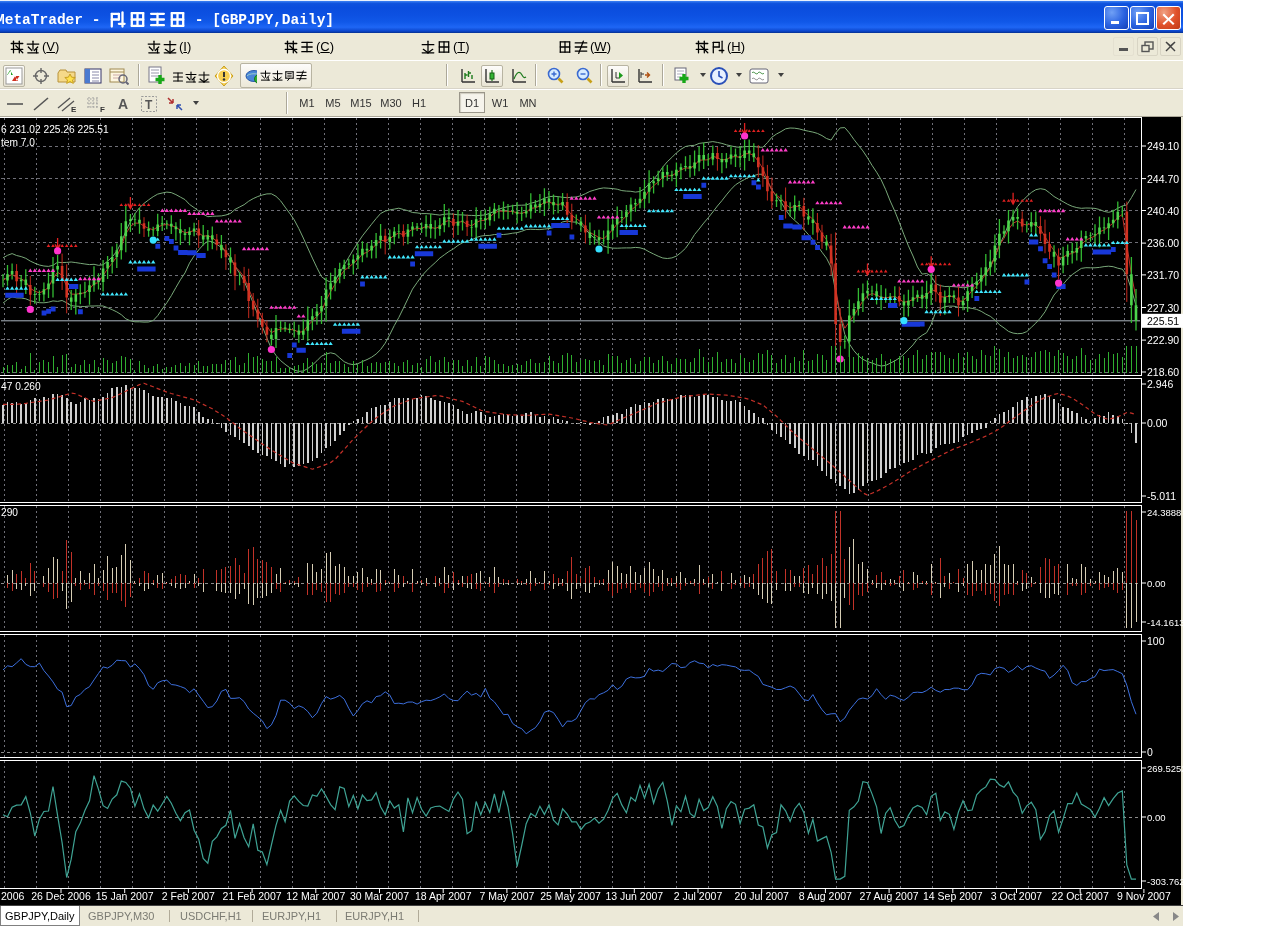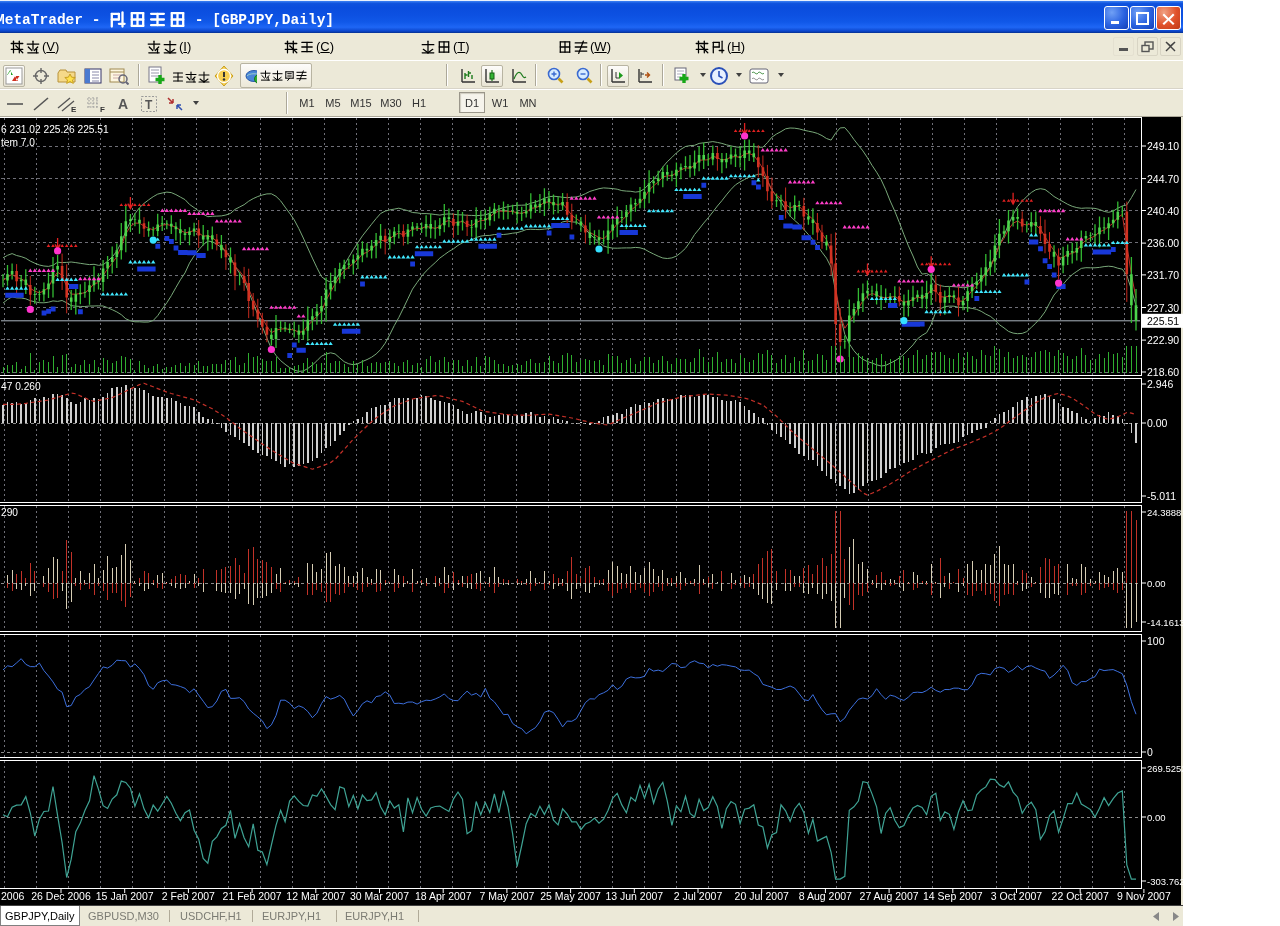--- a/index.html
+++ b/index.html
@@ -586,21 +586,21 @@
       <text x="1080.2" y="783" font-size="10.5" fill="#fff" text-anchor="middle">22 Oct 2007</text>
       <text x="1143.9" y="783" font-size="10.5" fill="#fff" text-anchor="middle">9 Nov 2007</text>
       <path d="M61 772v4M124.7 772v4M188.4 772v4M252.1 772v4M315.8 772v4M379.5 772v4M443.2 772v4M506.9 772v4M570.6 772v4M634.3 772v4M698 772v4M761.7 772v4M825.4 772v4M889.1 772v4M952.8 772v4M1016.5 772v4M1080.2 772v4M1143.9 772v4" stroke="#fff" stroke-width="1" fill="none"></path>
       <text x="1" y="16" font-size="10.2" fill="#fff">6 231.02 225.26 225.51</text>
       <text x="1" y="29" font-size="10.2" fill="#fff">tem 7.0</text>
       <text x="1" y="273" font-size="10.2" fill="#fff">47 0.260</text>
       <text x="1" y="399" font-size="10.2" fill="#fff">290</text>
     </svg>
     <div id="tabs">
       <div class="tab tabon" style="left:0px">GBPJPY,Daily</div>
-      <div class="tab" style="left:84px">GBPUSD,M30</div>
+      <div class="tab" style="left:84px">GBPJPY,M30</div>
       <div class="tab" style="left:176px">USDCHF,H1</div>
       <div class="tab" style="left:258px">EURJPY,H1</div>
       <div class="tab" style="left:341px">EURJPY,H1</div>
       <div class="tsep" style="left:169px"></div>
       <div class="tsep" style="left:252px"></div>
       <div class="tsep" style="left:336px"></div>
       <div class="tsep" style="left:418px"></div>
       <svg width="8" height="9" style="position:absolute;left:1153px;top:6px">
         <path d="M6 0v9L0 4.5z" fill="#888"></path>
       </svg>

